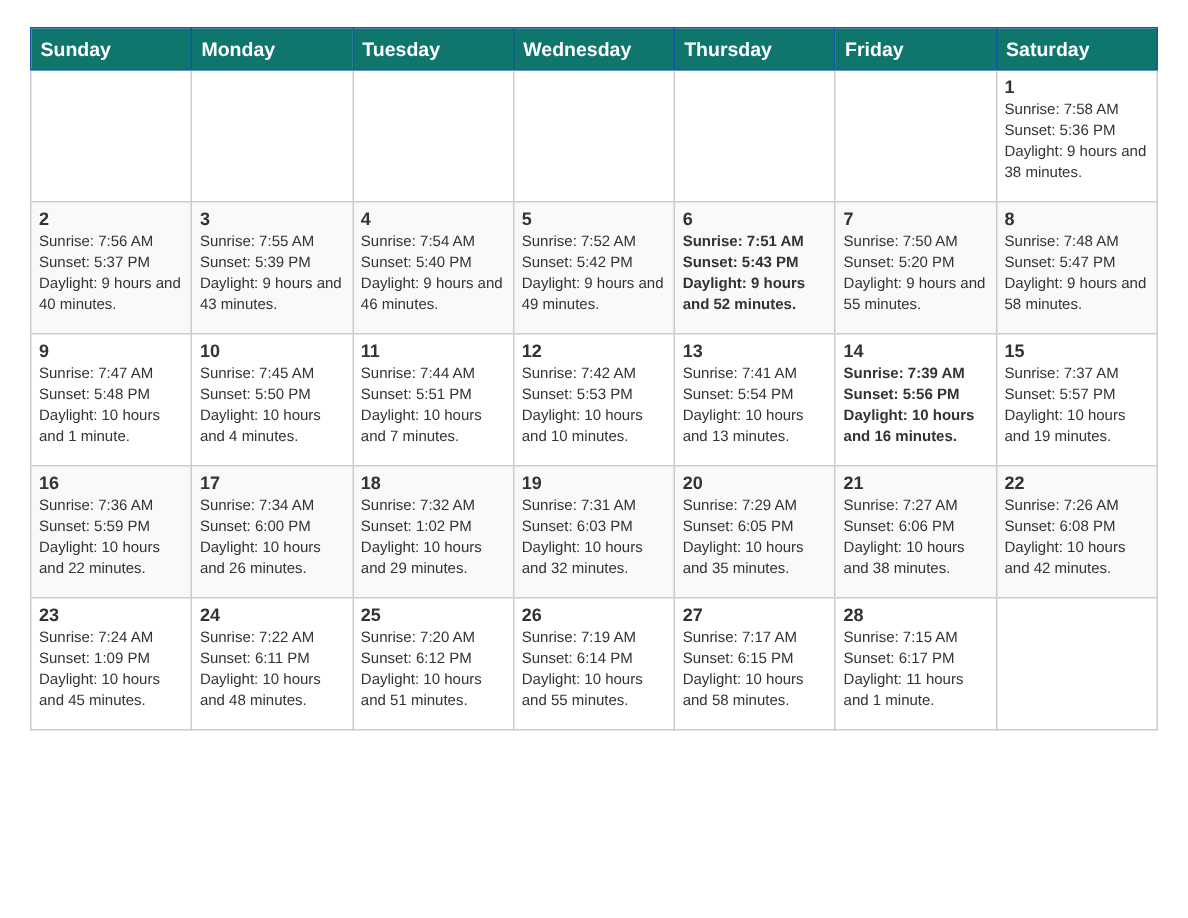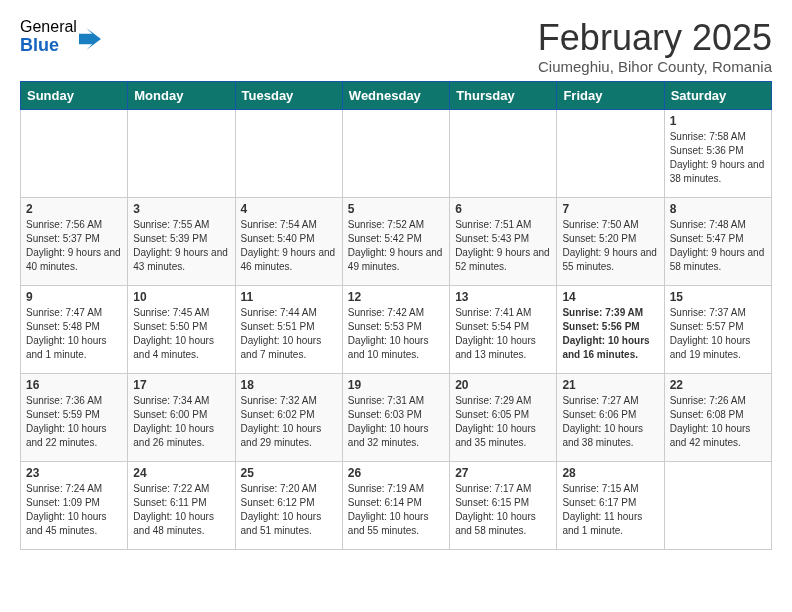--- a/index.html
+++ b/index.html
@@ -92,35 +92,20 @@
     .day-info {
       font-size: 10px;
       line-height: 1.4;
       color: #333;
     }
   </style>
 </head>
 <body>
 
 <div class="page">
-  <div class="header">
-    <div class="logo">
-      <div class="logo-text">
-        <span>General</span>
-        <span style="color:#1565c0;font-size:18px;font-weight:bold;">Blue</span>
-      </div>
-      <svg class="logo-arrow" viewBox="0 0 30 30" xmlns="http://www.w3.org/2000/svg">
-        <polygon points="0,8 18,8 10,0 30,15 10,30 18,22 0,22" fill="#1a7fc1"></polygon>
-      </svg>
-    </div>
-    <div class="title-block">
-      <div class="cal-title">February 2025</div>
-      <div class="cal-subtitle">Ciumeghiu, Bihor County, Romania</div>
-    </div>
-  </div>
 
   <table class="calendar">
     <thead>
       <tr>
         <th>Sunday</th>
         <th>Monday</th>
         <th>Tuesday</th>
         <th>Wednesday</th>
         <th>Thursday</th>
         <th>Friday</th>
@@ -162,21 +147,21 @@
 Daylight: 9 hours and 46 minutes.</div>
           </td>
           <td>
             <span class="day-num">5</span>
             <div class="day-info" style="white-space: pre-line;">Sunrise: 7:52 AM
 Sunset: 5:42 PM
 Daylight: 9 hours and 49 minutes.</div>
           </td>
           <td>
             <span class="day-num">6</span>
-            <div class="day-info" style="white-space: pre-line;">Sunrise: 7:51 AM
+            <div class="day-info" style="white-space: pre-line; font-weight: bold;">Sunrise: 7:51 AM
 Sunset: 5:43 PM
 Daylight: 9 hours and 52 minutes.</div>
           </td>
           <td>
             <span class="day-num">7</span>
             <div class="day-info" style="white-space: pre-line;">Sunrise: 7:50 AM
 Sunset: 5:20 PM
 Daylight: 9 hours and 55 minutes.</div>
           </td>
           <td>
@@ -239,21 +224,21 @@
           </td>
           <td>
             <span class="day-num">17</span>
             <div class="day-info" style="white-space: pre-line;">Sunrise: 7:34 AM
 Sunset: 6:00 PM
 Daylight: 10 hours and 26 minutes.</div>
           </td>
           <td>
             <span class="day-num">18</span>
             <div class="day-info" style="white-space: pre-line;">Sunrise: 7:32 AM
-Sunset: 6:02 PM
+Sunset: 1:02 PM
 Daylight: 10 hours and 29 minutes.</div>
           </td>
           <td>
             <span class="day-num">19</span>
             <div class="day-info" style="white-space: pre-line;">Sunrise: 7:31 AM
 Sunset: 6:03 PM
 Daylight: 10 hours and 32 minutes.</div>
           </td>
           <td>
             <span class="day-num">20</span>

